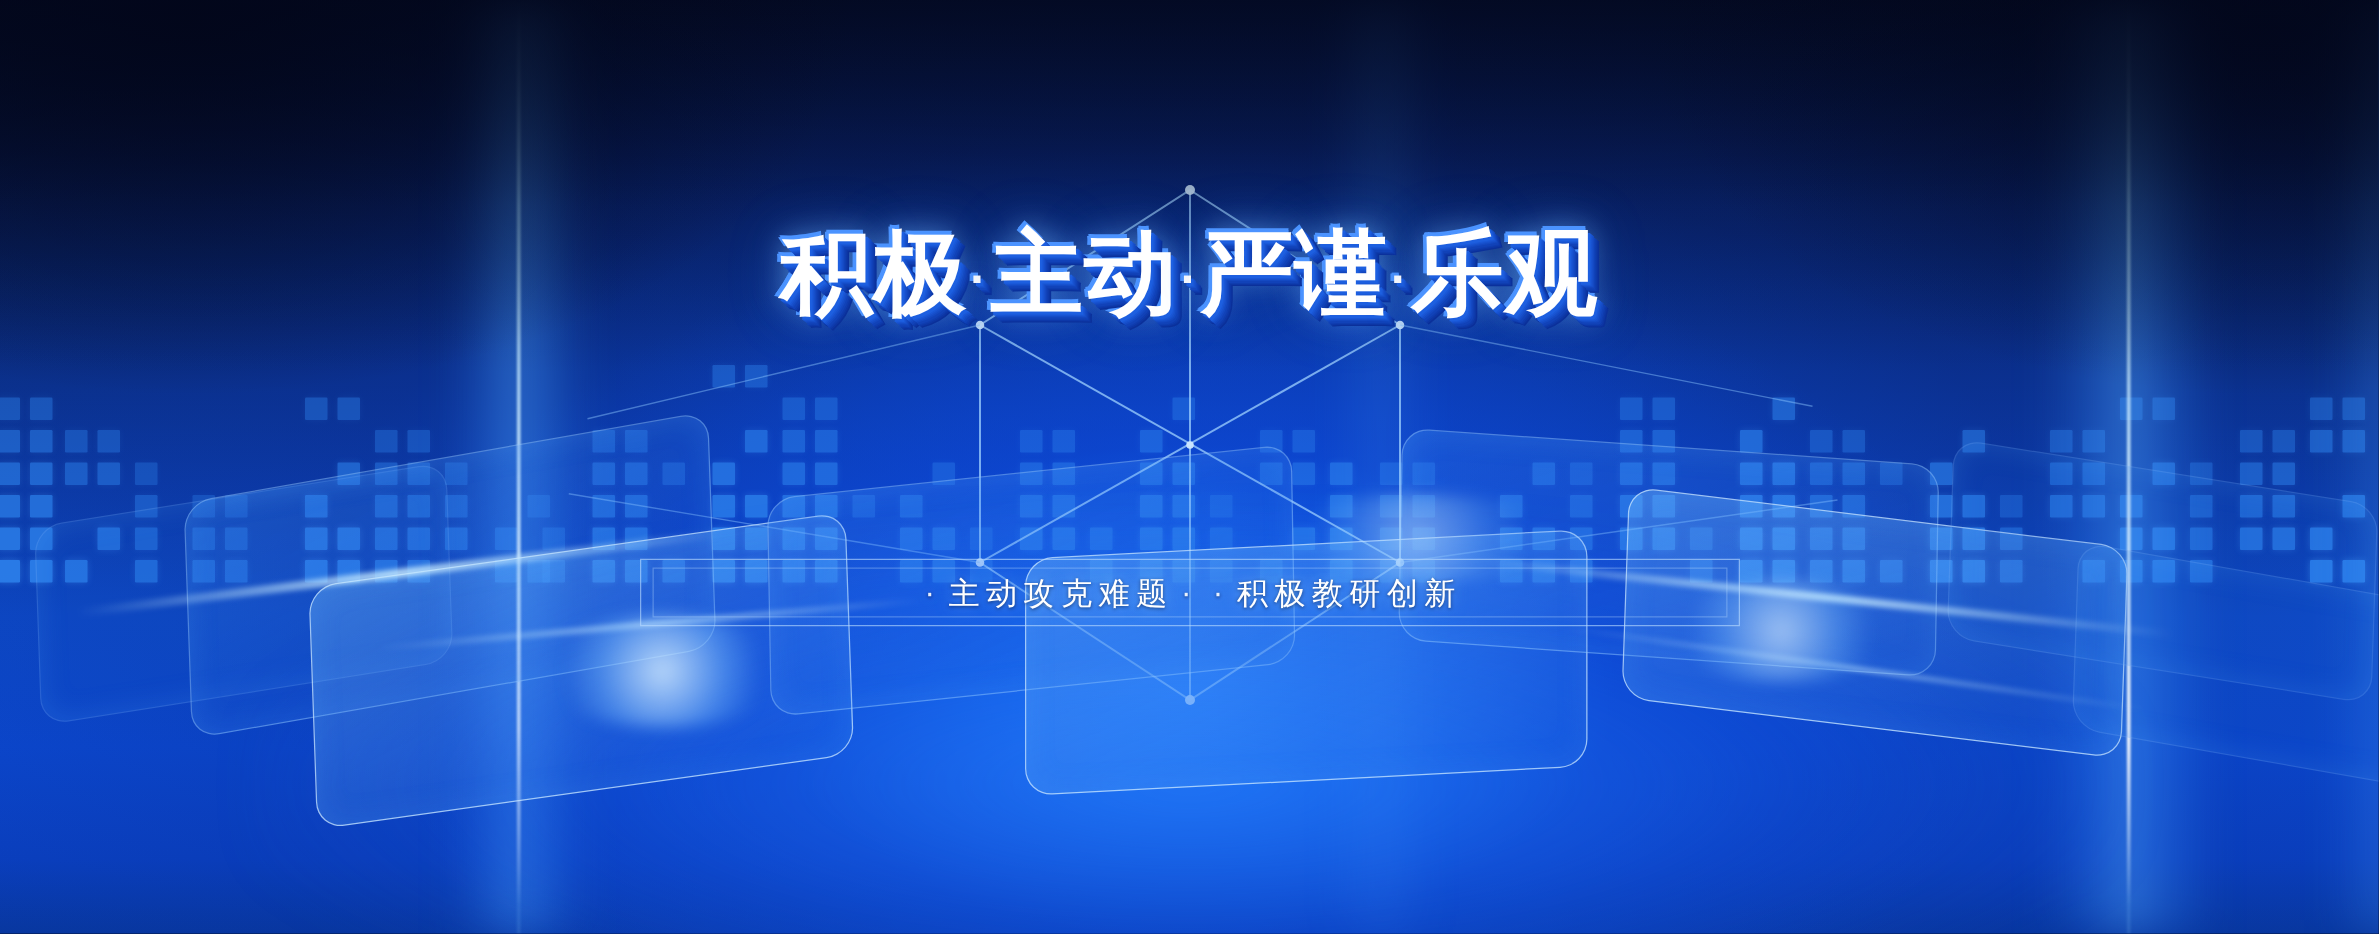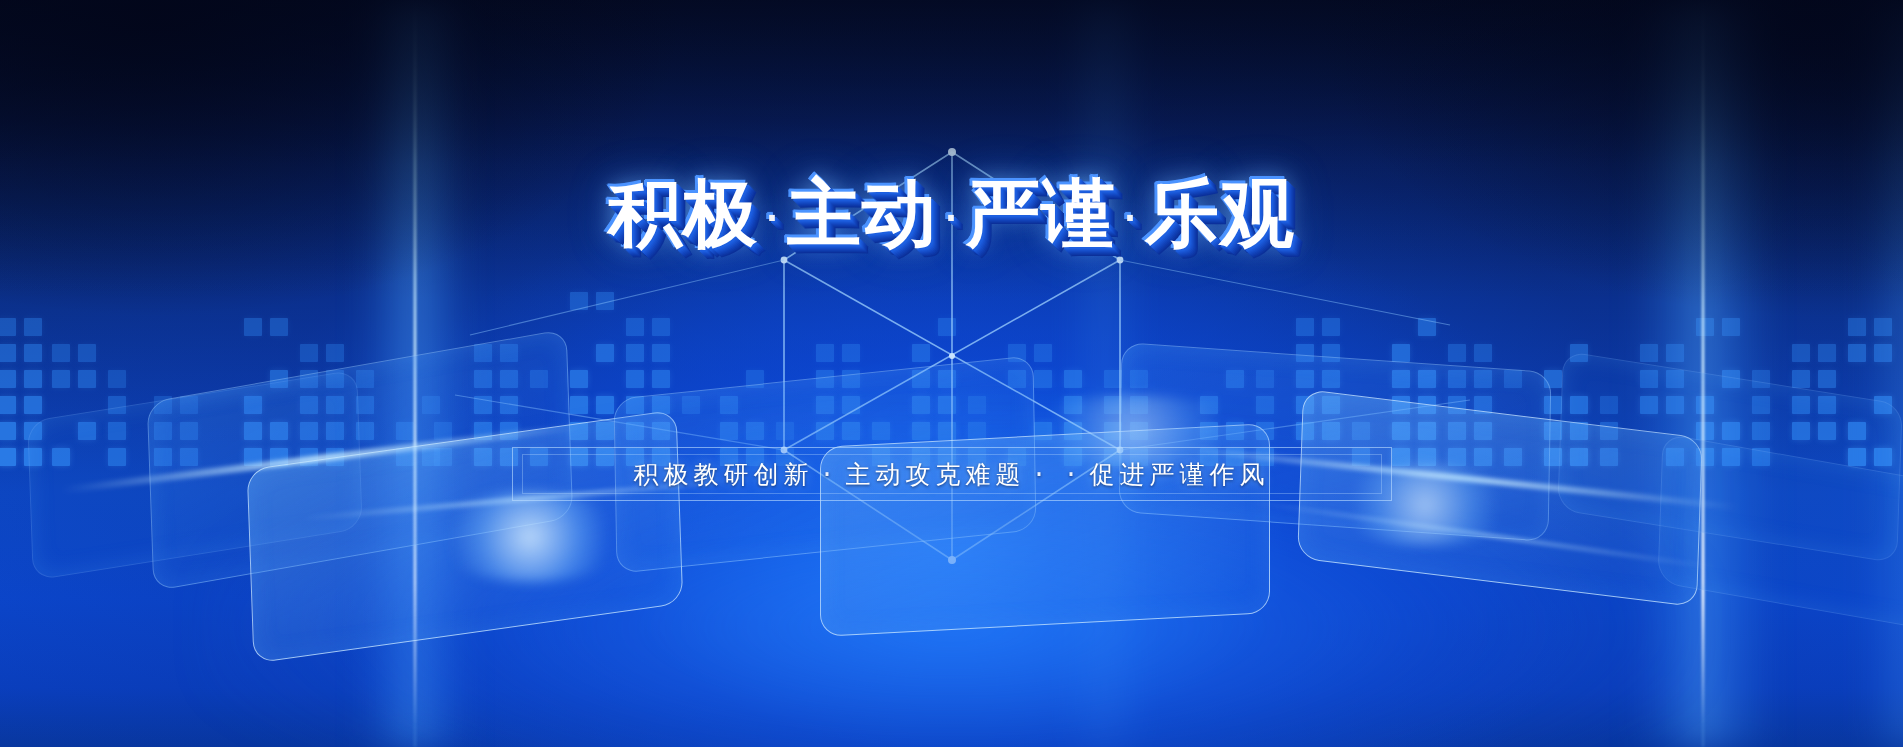--- a/index.html
+++ b/index.html
@@ -19,21 +19,20 @@
       radial-gradient(ellipse 900px 520px at 50% 74%, rgba(20,110,255,.85) 0%, rgba(12,70,215,.55) 38%, rgba(8,34,120,0) 72%),
       radial-gradient(ellipse 1400px 700px at 50% 56%, rgba(13,78,225,.72) 0%, rgba(10,48,160,.35) 45%, rgba(6,22,80,0) 78%),
       linear-gradient(180deg,#071335 0%, #08184a 18%, #0a2druby 18%, #0b2f86 42%, #0d45b4 62%, #0b48cf 78%, #0a3ec2 92%, #0835a8 100%);
   }
   
   #banner{
     background:
       radial-gradient(ellipse 900px 520px at 50% 74%, rgba(30,125,255,.85) 0%, rgba(12,70,215,.50) 38%, rgba(8,34,120,0) 72%),
       radial-gradient(ellipse 1500px 720px at 50% 58%, rgba(13,78,225,.70) 0%, rgba(10,48,160,.30) 45%, rgba(6,22,80,0) 78%),
       linear-gradient(180deg,#06102c 0%, #081a4e 16%, #0a2a78 34%, #0c3ba6 52%, #0d49c6 66%, #0b47cd 80%, #0a3fbe 92%, #08379f 100%);
-    font-family: Liberation Mono, monospace;
   }
 
   
   .layer{ position:absolute; inset:0; pointer-events:none; }
 
   
   .vignette{
     background:
       radial-gradient(ellipse 760px 430px at 8% 2%,  rgba(2,6,26,.88) 0%, rgba(2,6,26,0) 70%),
       radial-gradient(ellipse 700px 420px at 95% 3%, rgba(2,6,26,.70) 0%, rgba(2,6,26,0) 70%),
@@ -1564,22 +1563,21 @@
       <span>积极</span><span class="dot">·</span><span>主动</span><span class="dot">·</span><span>严谨</span><span class="dot">·</span><span>乐观</span>
     </div>
 
 
   </div>
 
   <div class="tagwrap">
     <div class="tagframe"></div>
     <div class="tagframe inner"></div>
     <div class="tagline">
-      <span>积极教研创新</span>
       <span class="sep">·</span>
       <span>主动攻克难题</span>
       <span class="sep">·</span>
       <span class="sep">·</span>
-      <span>促进严谨作风</span>
+      <span>积极教研创新</span>
     </div>
   </div>
 
 </div>
 
 </body></html>

